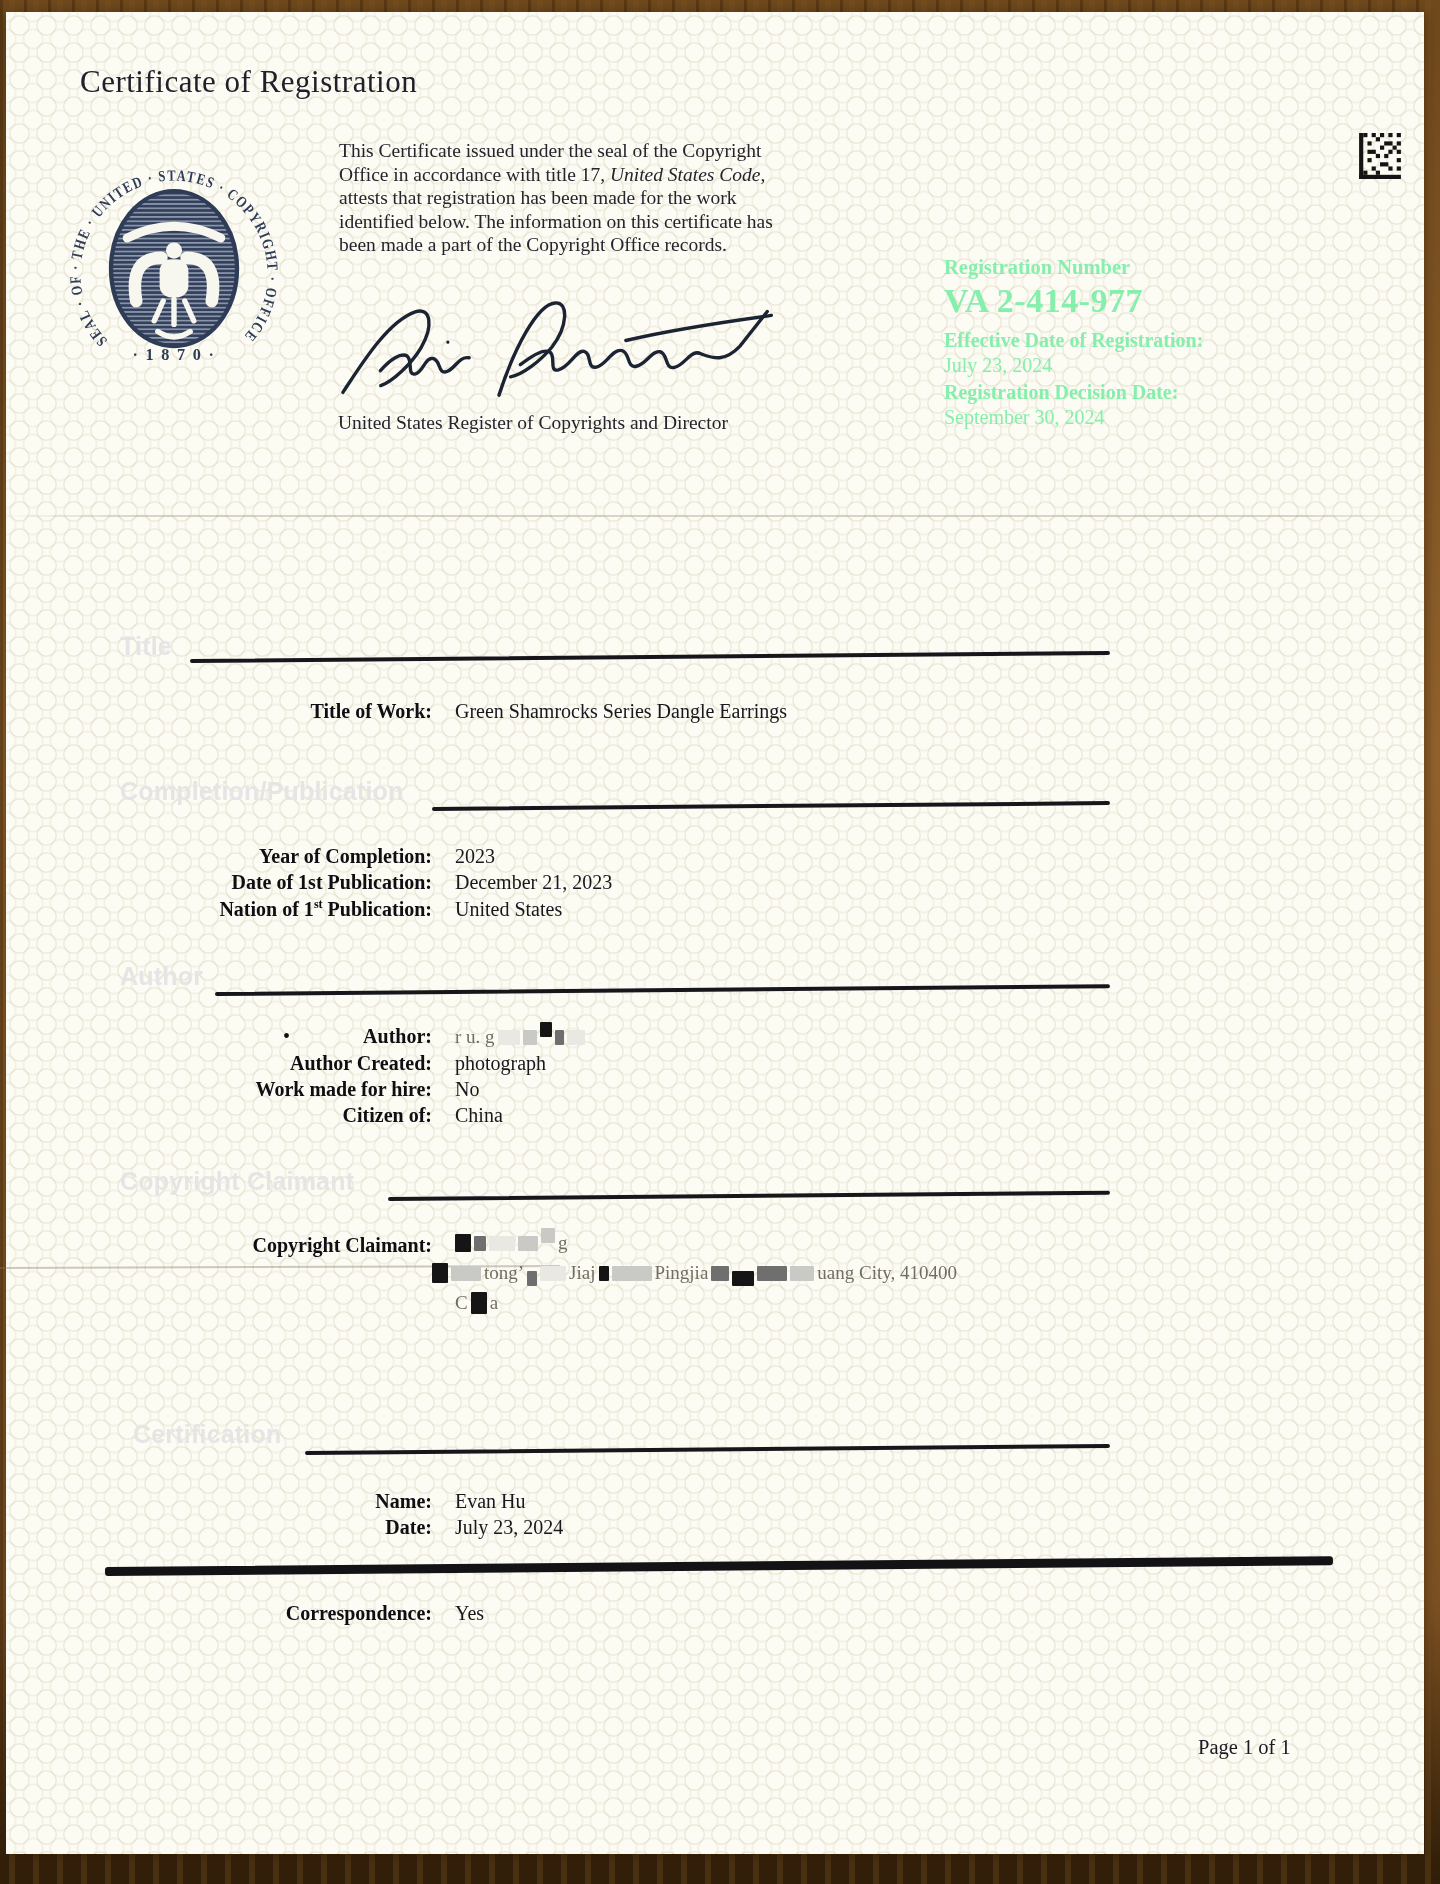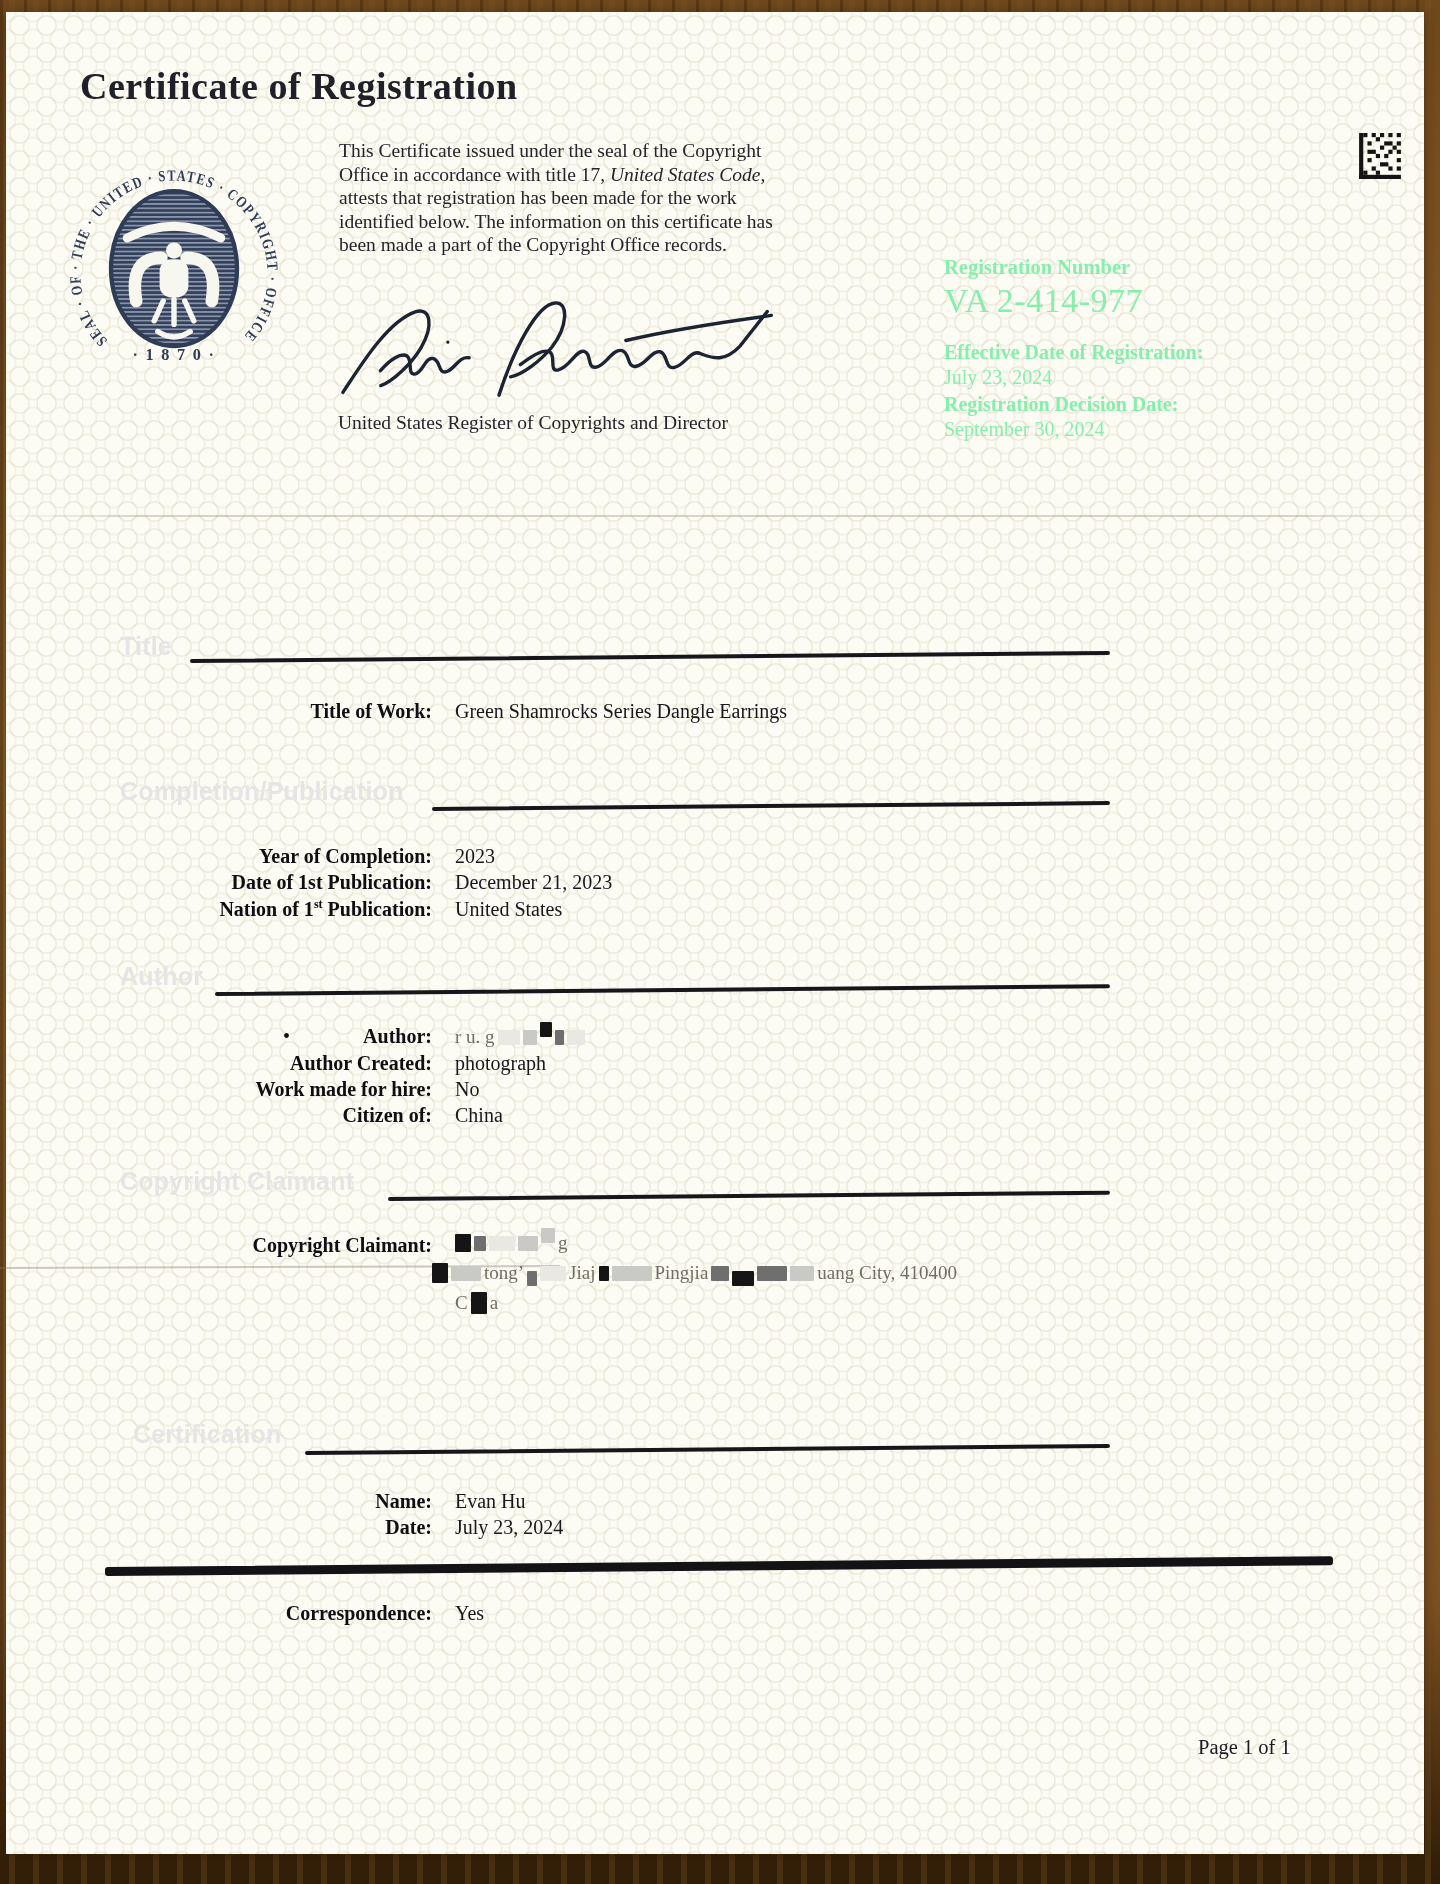--- a/index.html
+++ b/index.html
@@ -18,28 +18,28 @@
       radial-gradient(circle, rgba(0,0,0,0) 8.5px, rgba(202,196,162,.38) 9.6px, rgba(0,0,0,0) 10.8px),
       radial-gradient(circle, rgba(0,0,0,0) 8.5px, rgba(202,196,162,.30) 9.6px, rgba(0,0,0,0) 10.8px);
     background-size:27px 27px,27px 27px;
     background-position:0 0,13.5px 13.5px;
     box-shadow:0 2px 12px rgba(40,20,0,.55);
   }
   .content{position:absolute;inset:0;}
   .abs{position:absolute;}
   .serif{font-family:"Liberation Serif","DejaVu Serif",serif;}
 
-  .doc-title{left:80px;top:64px;font-size:38px;font-weight:700;color:#20202a;letter-spacing:.5px;}
+  .doc-title{left:80px;top:64px;font-size:31px;font-weight:400;color:#20202a;letter-spacing:.5px;}
   .statement{left:339px;top:139px;width:458px;font-size:19.5px;line-height:23.5px;color:#24242c;}
   .statement .it{font-style:italic;}
   .signer-title{left:338px;top:412px;font-size:19.5px;color:#24242c;}
 
   .reg-block{left:944px;top:256px;width:330px;color:#86efac;}
   .reg-label{font-size:20.5px;font-weight:700;}
-  .reg-number{font-size:34px;font-weight:400;letter-spacing:.5px;margin:3px 0 21px;}
+  .reg-number{font-size:34px;font-weight:700;letter-spacing:.5px;margin:3px 0 9px;}
   .reg-line-label{font-size:20px;font-weight:700;margin-top:4px;}
   .reg-line-value{font-size:20px;margin-top:2px;}
 
   .sec-h{font-family:"Liberation Sans","DejaVu Sans",sans-serif;font-weight:700;font-size:25px;color:#e5e5e5;letter-spacing:.2px;}
   .rule{height:4px;background:#17171b;border-radius:2px;transform:rotate(-0.5deg);transform-origin:left center;}
   .rule-thick{height:9px;background:#131316;border-radius:3px;transform:rotate(-0.5deg);transform-origin:left center;}
 
   .frow{left:100px;display:flex;align-items:baseline;font-size:20px;color:#17171d;}
   .flabel{display:inline-block;width:332px;text-align:right;font-weight:700;color:#0e0e13;}
   .flabel sup{font-size:12px;}

